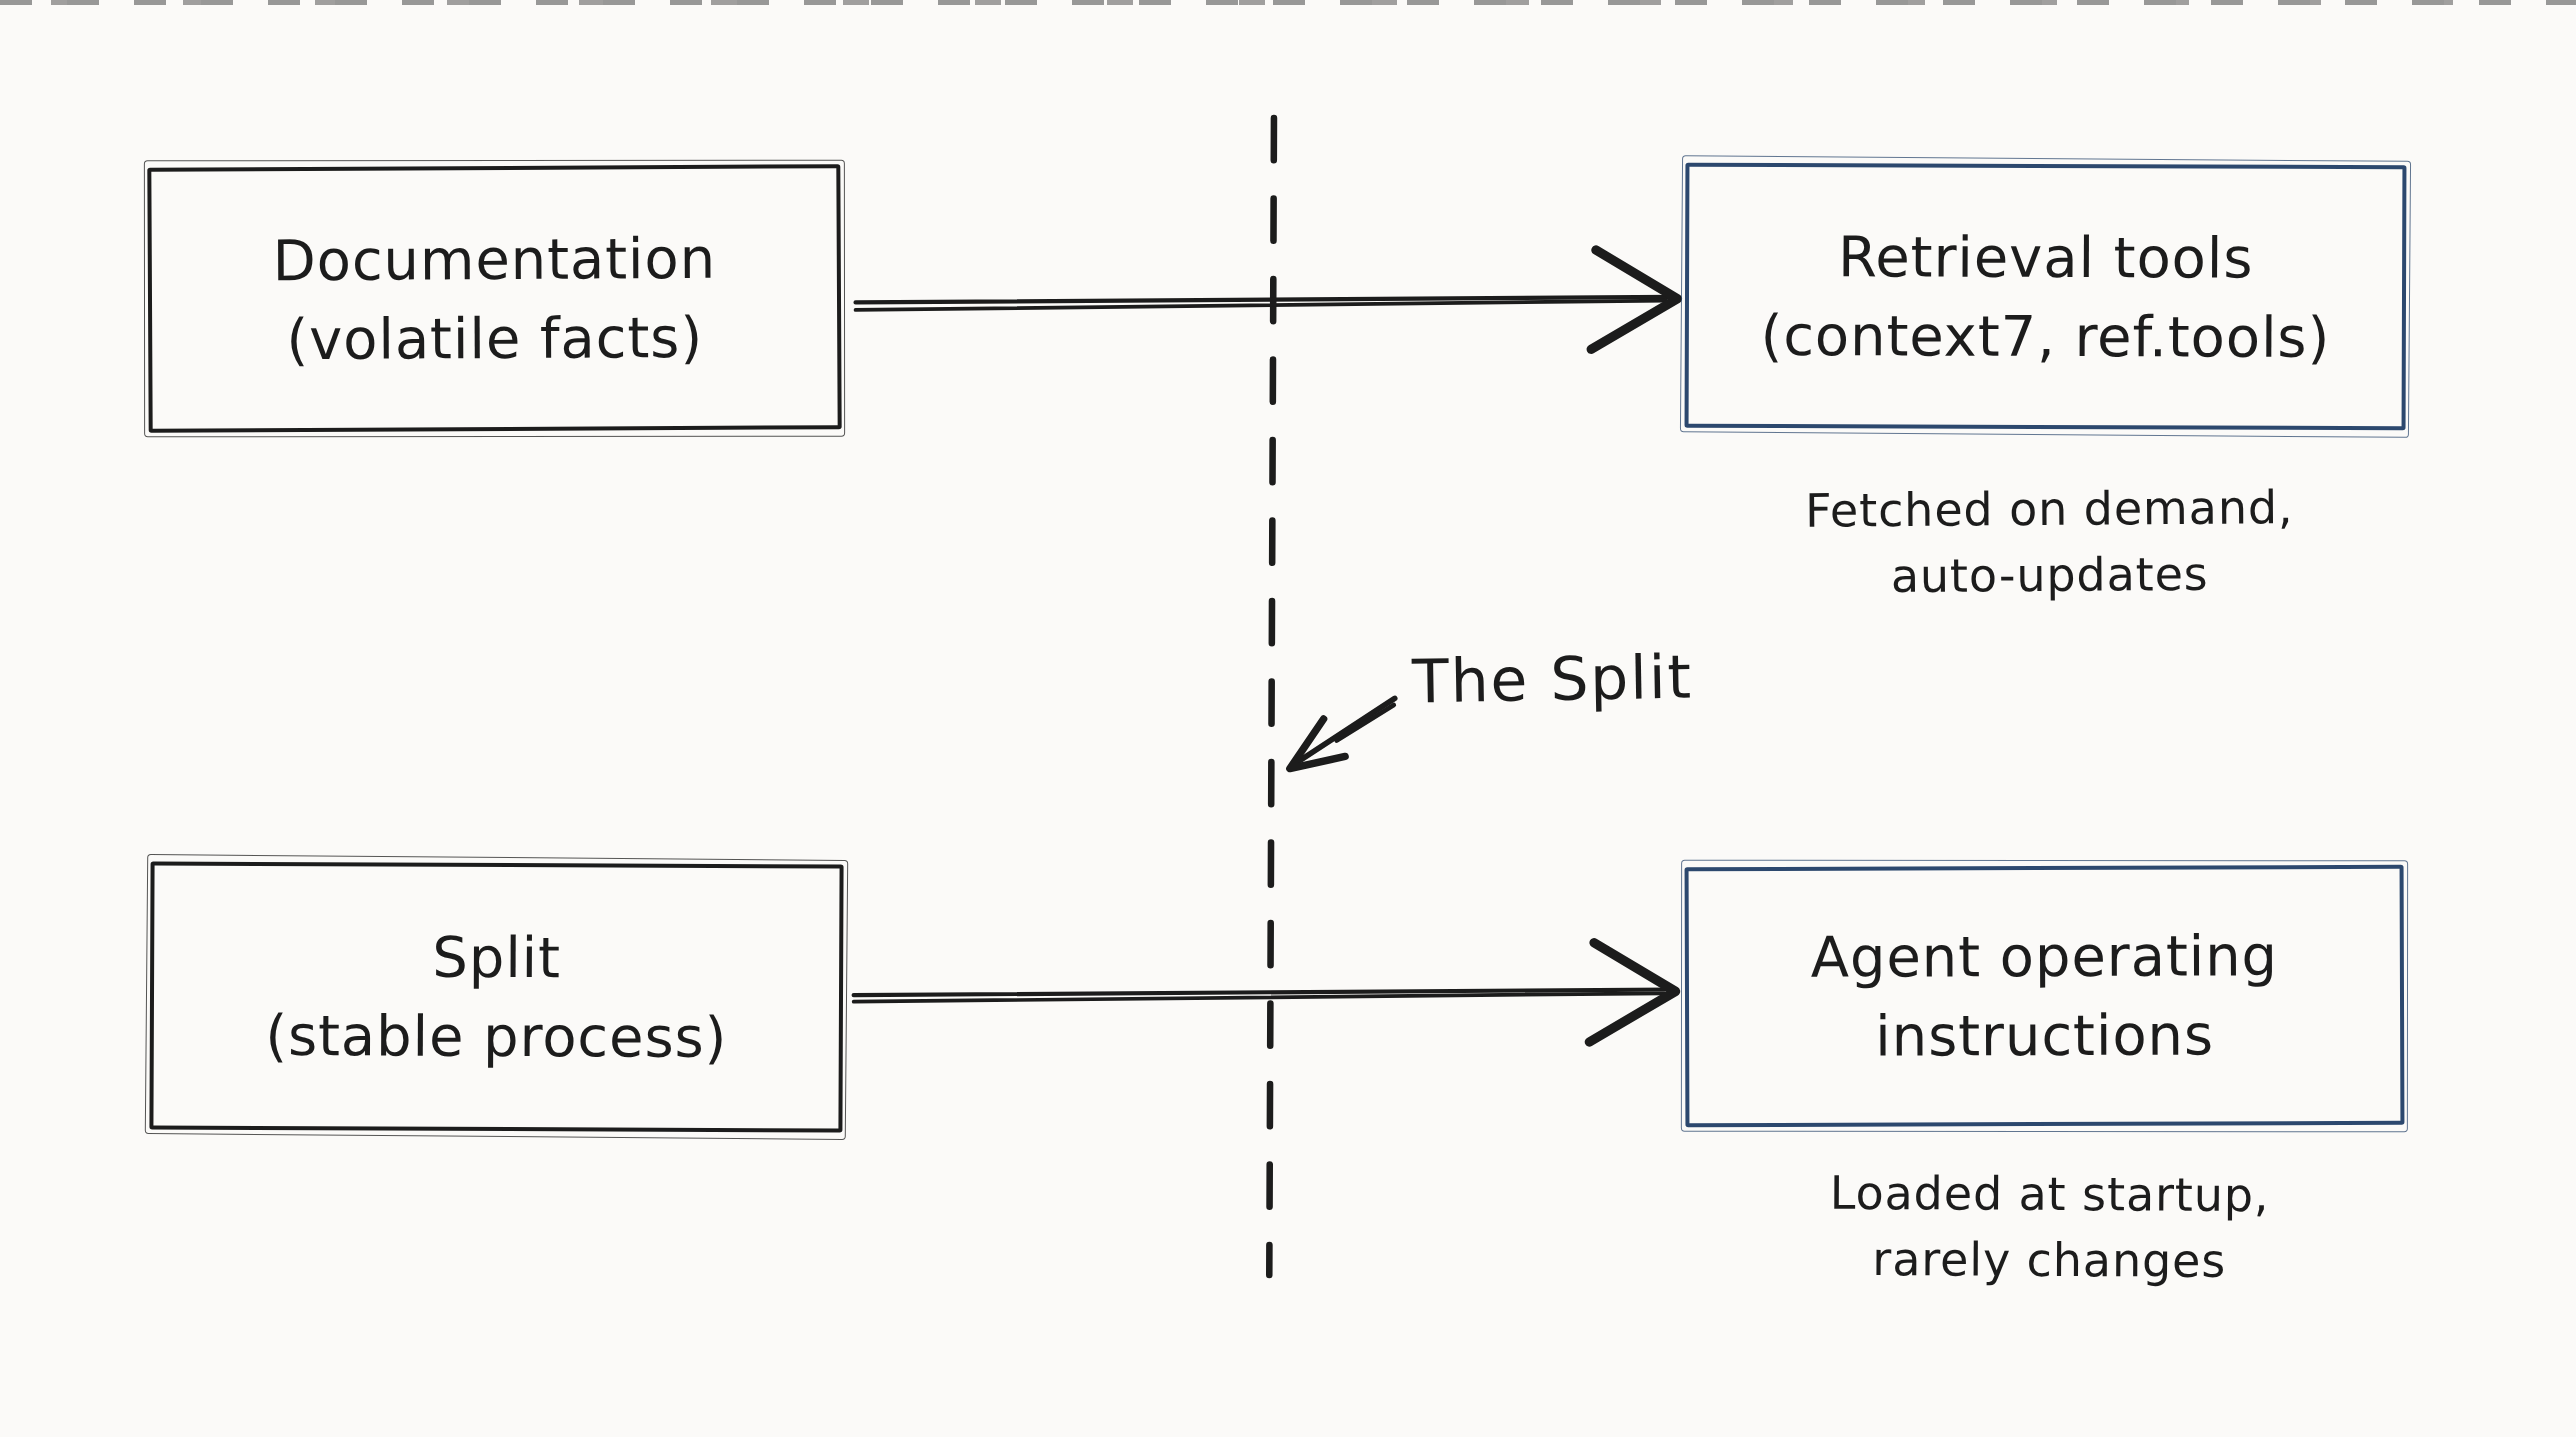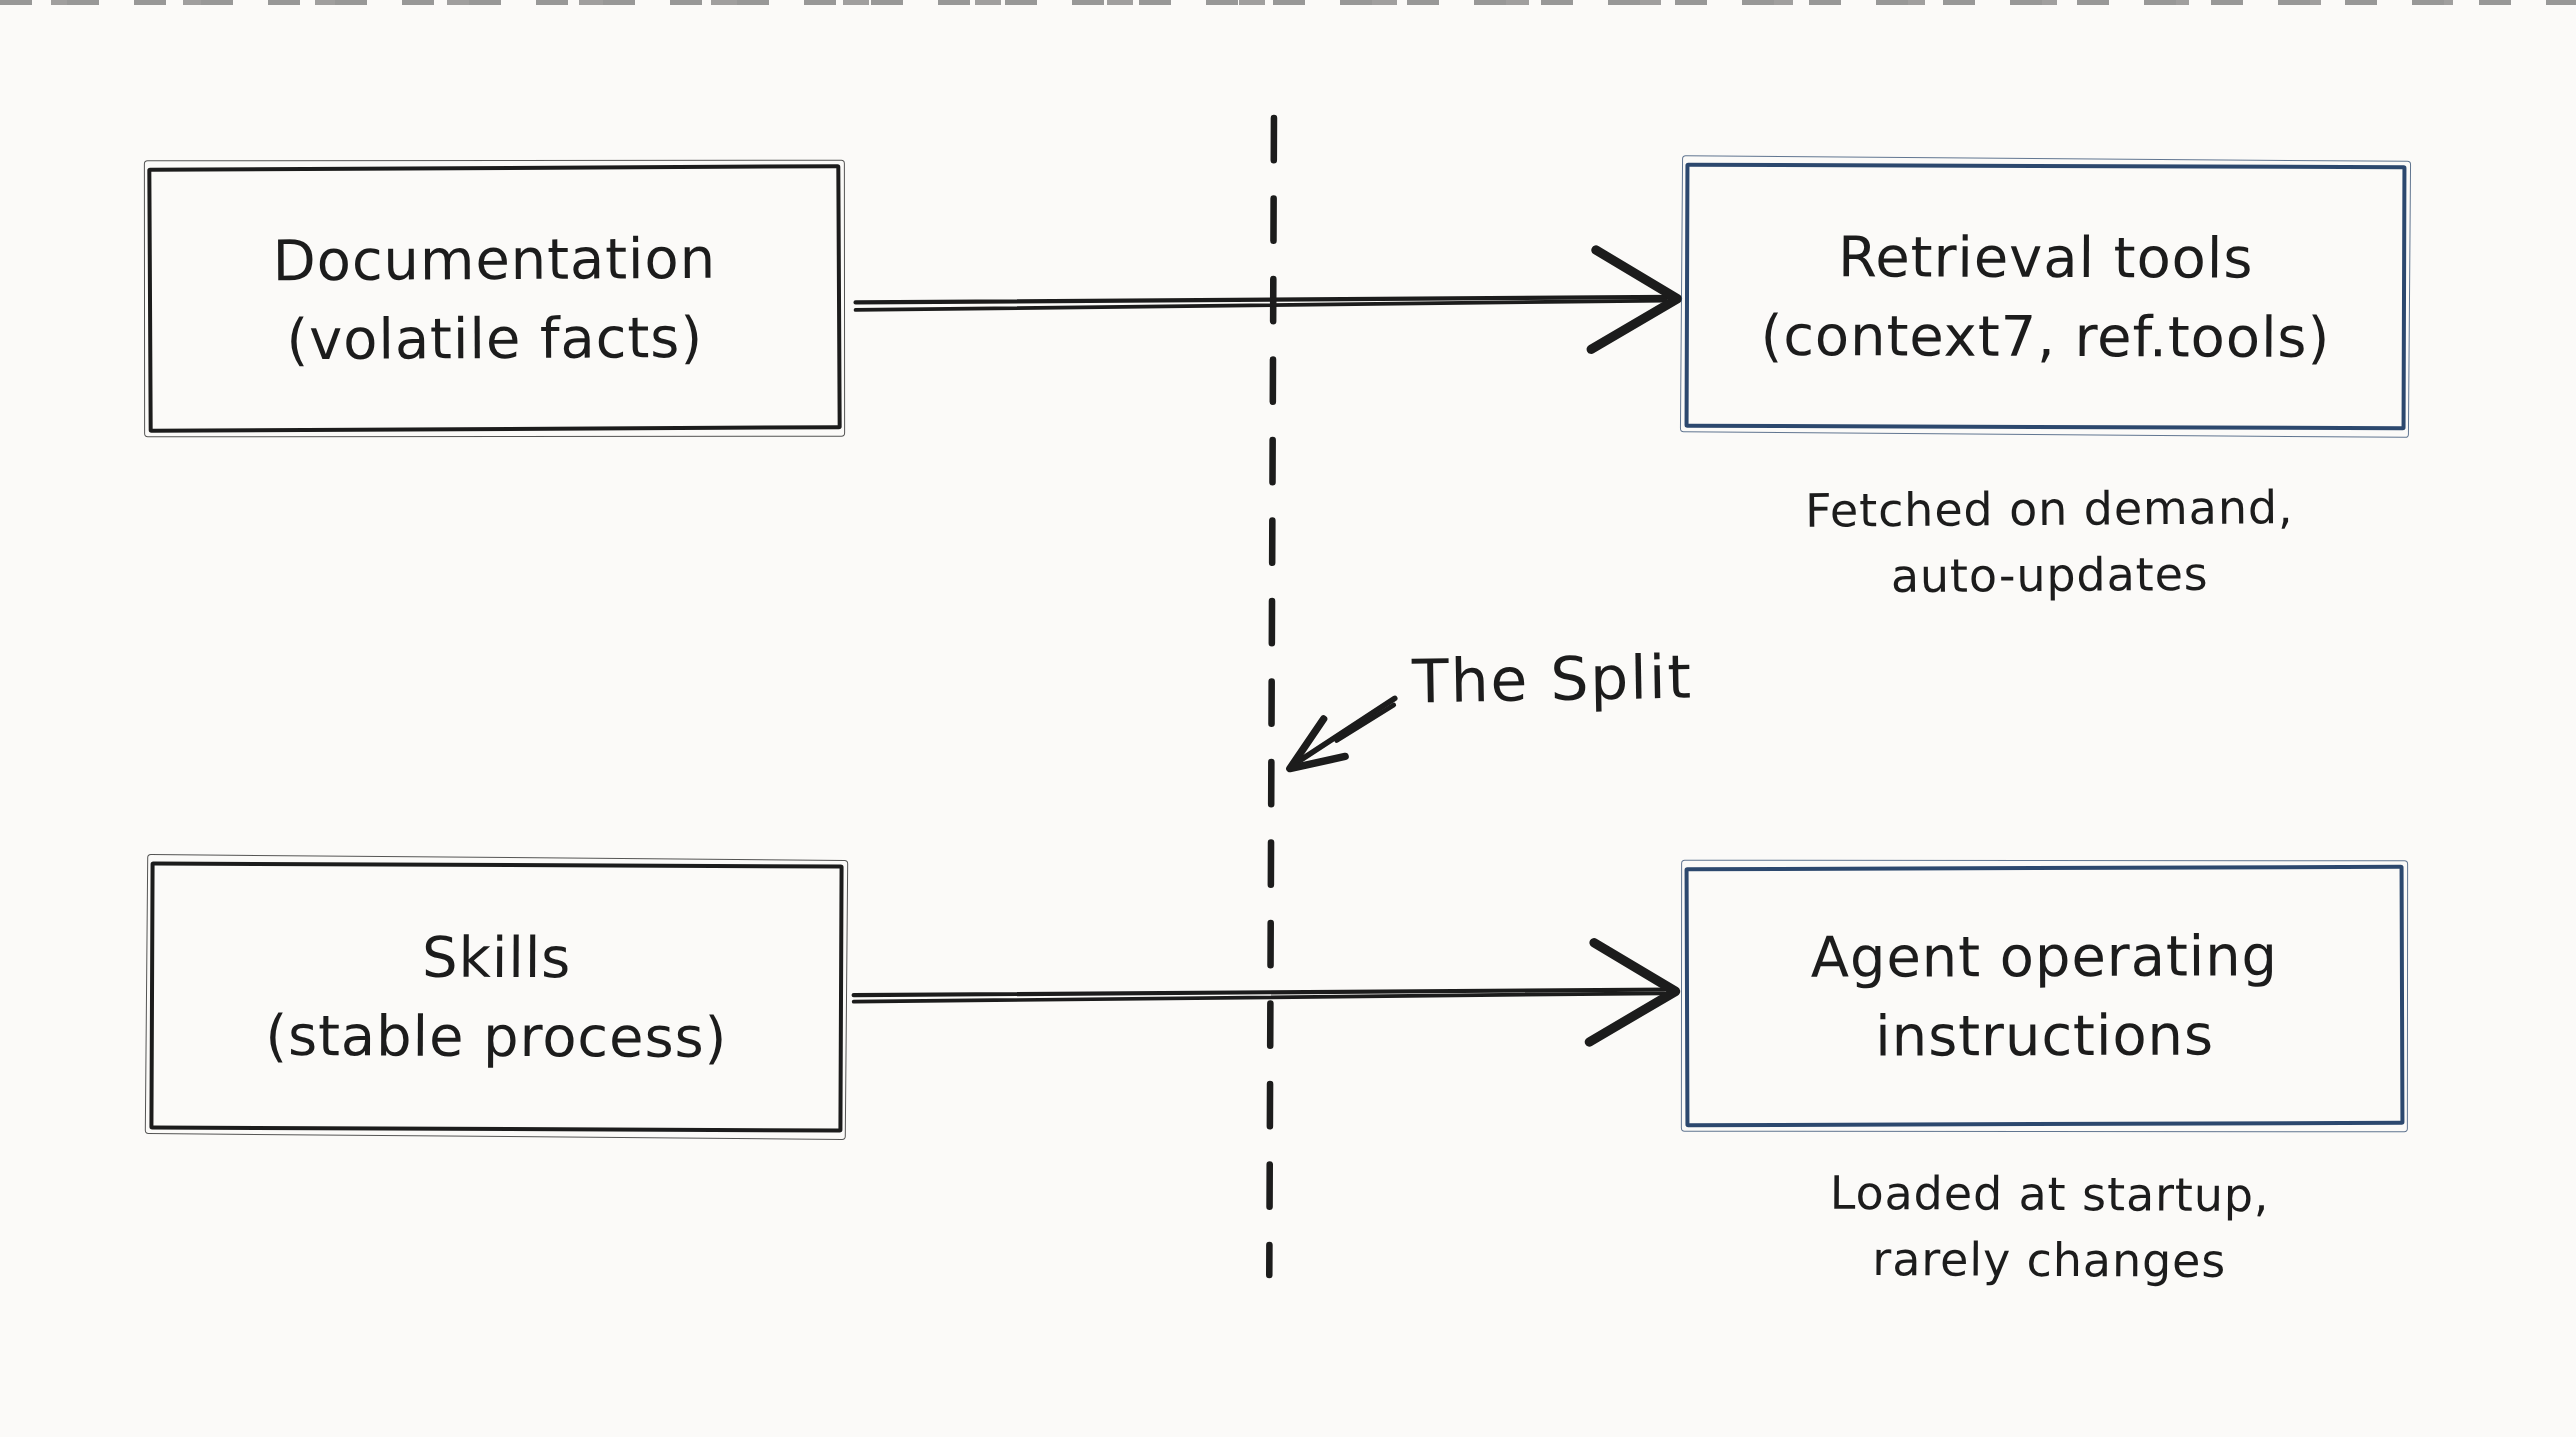--- a/index.html
+++ b/index.html
@@ -81,21 +81,21 @@
     <path class="ink" d="M1414 768 L1378 821 L1437 808" stroke-width="8"></path>
   </g>
 </svg>
 
 <div class="box box-black" id="box-doc">
   <div class="bline">Documentation</div>
   <div class="bline">(volatile facts)</div>
 </div>
 
 <div class="box box-black" id="box-skill">
-  <div class="bline">Skills</div>
+  <div class="bline">Split</div>
   <div class="bline">(stable process)</div>
 </div>
 
 <div class="box box-navy" id="box-ret">
   <div class="bline">Retrieval tools</div>
   <div class="bline">(context7, ref.tools)</div>
 </div>
 
 <div class="box box-navy" id="box-agent">
   <div class="bline">Agent operating</div>

